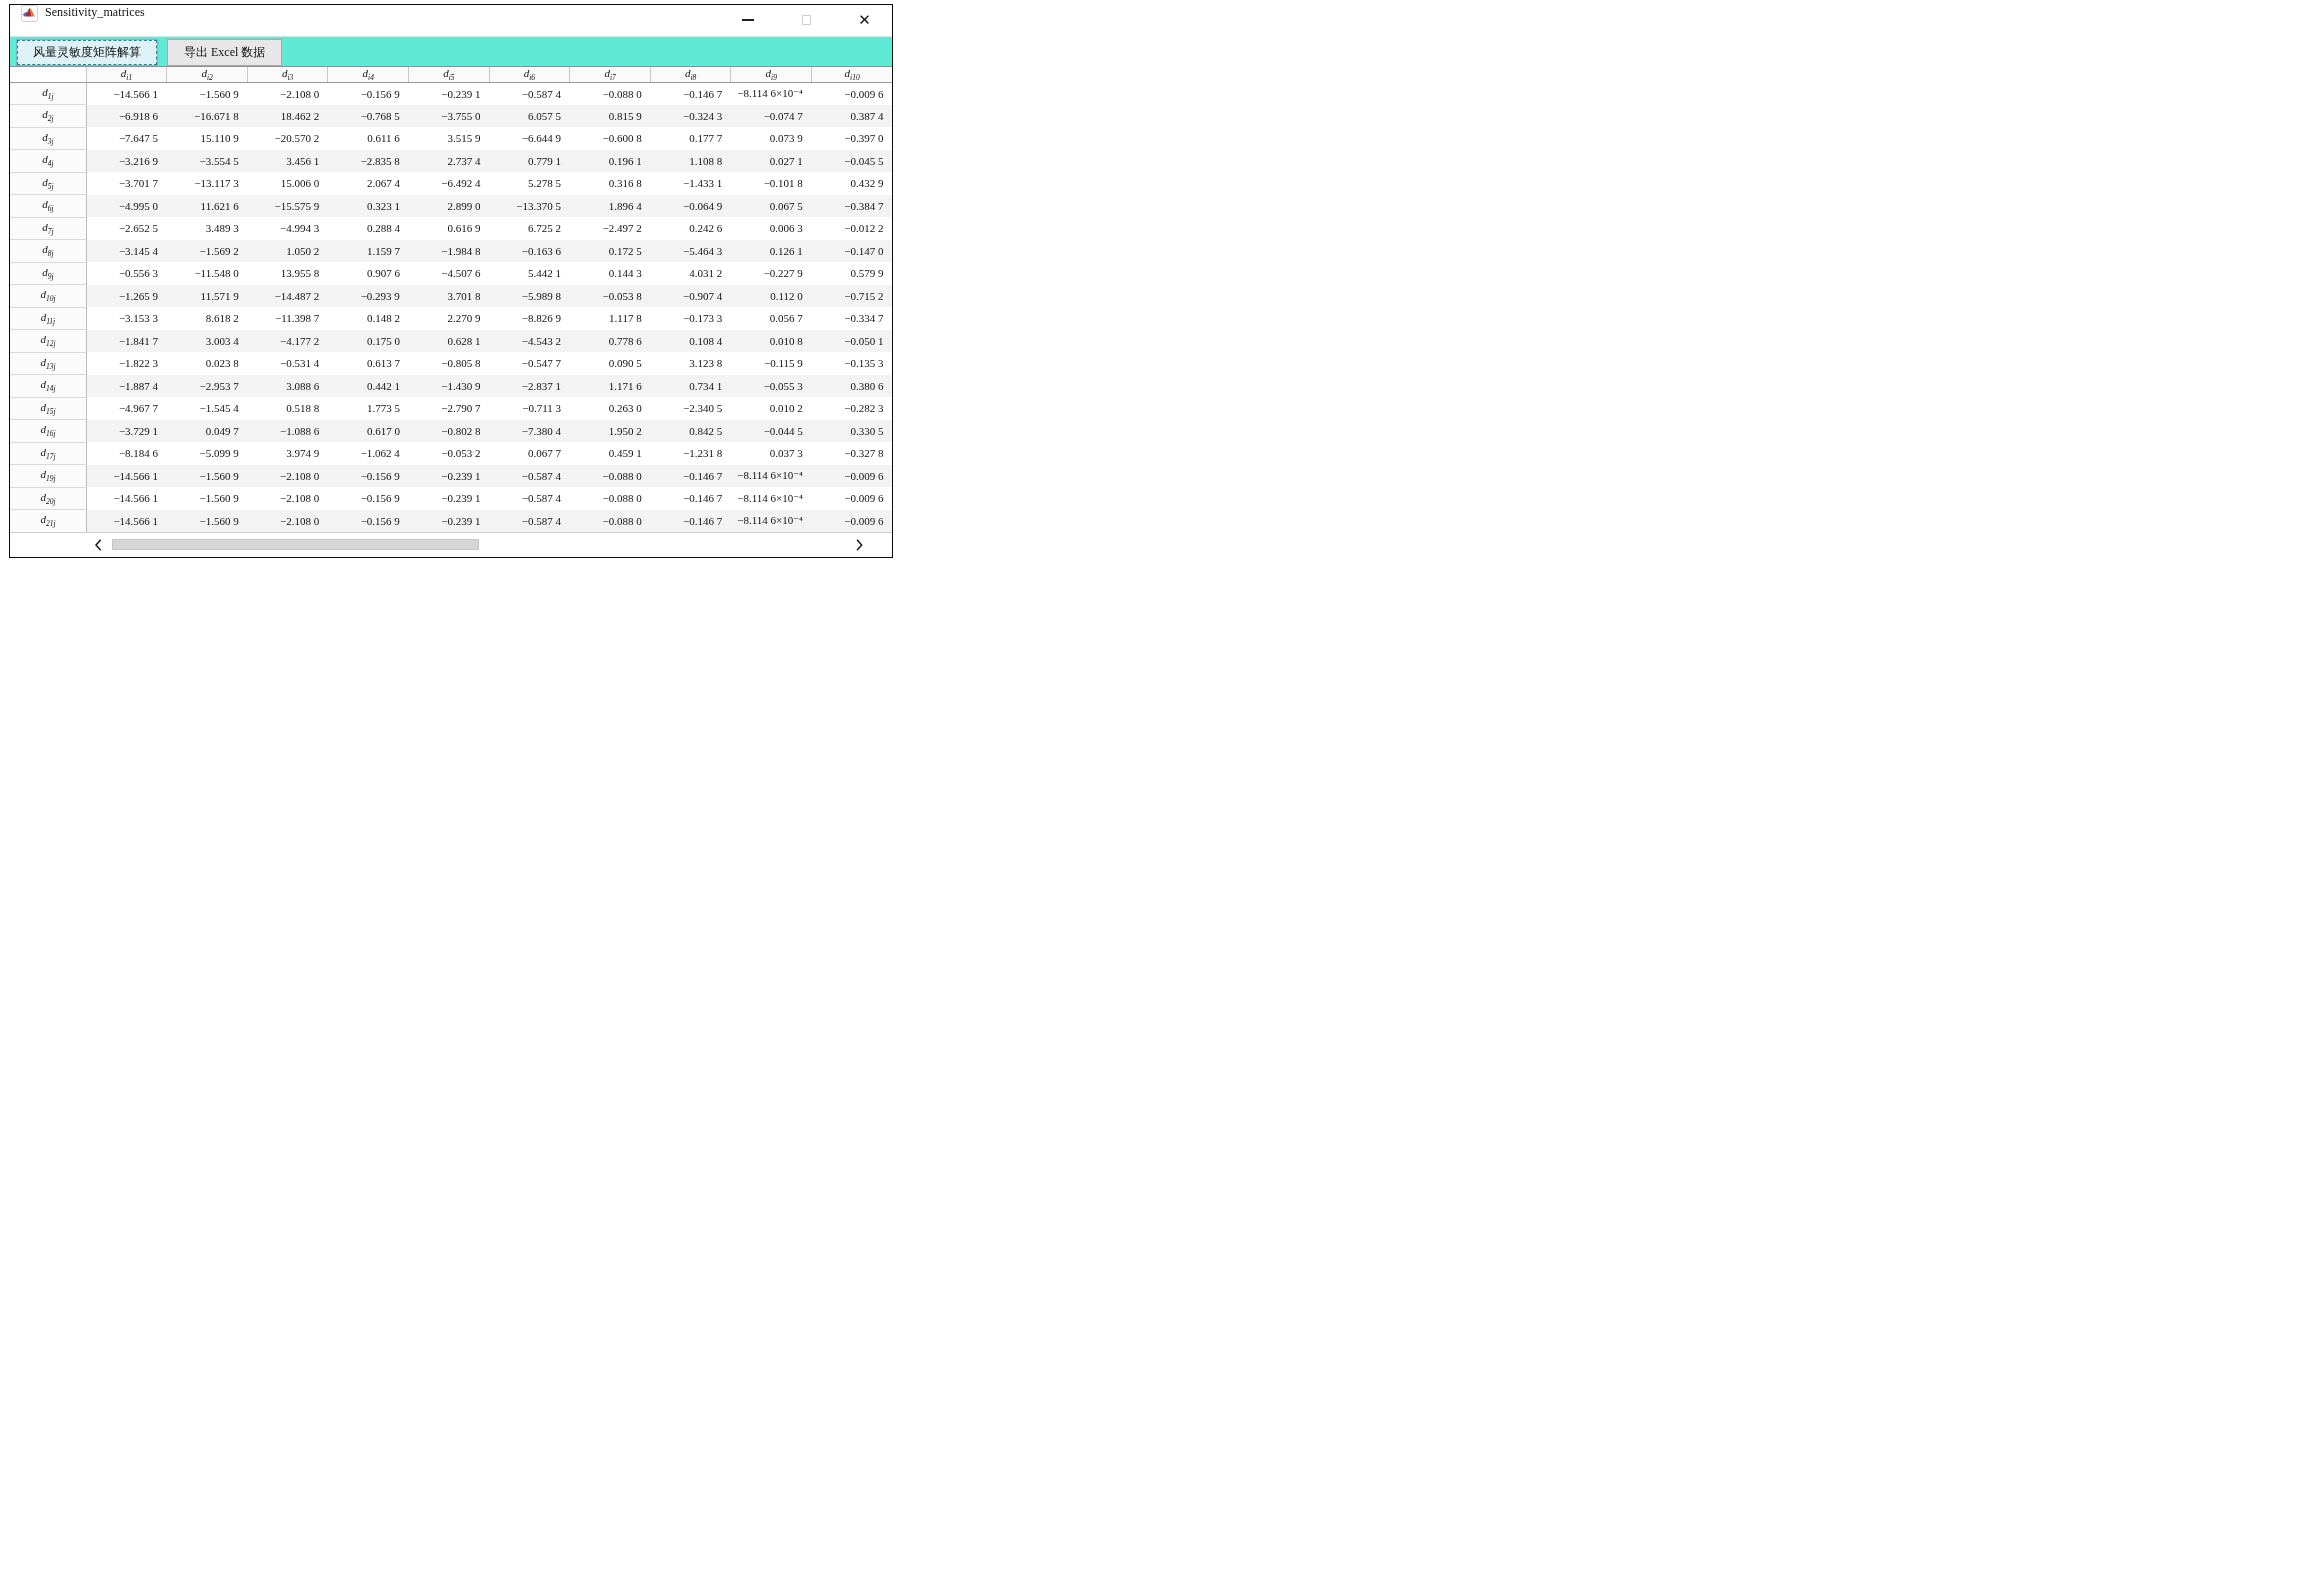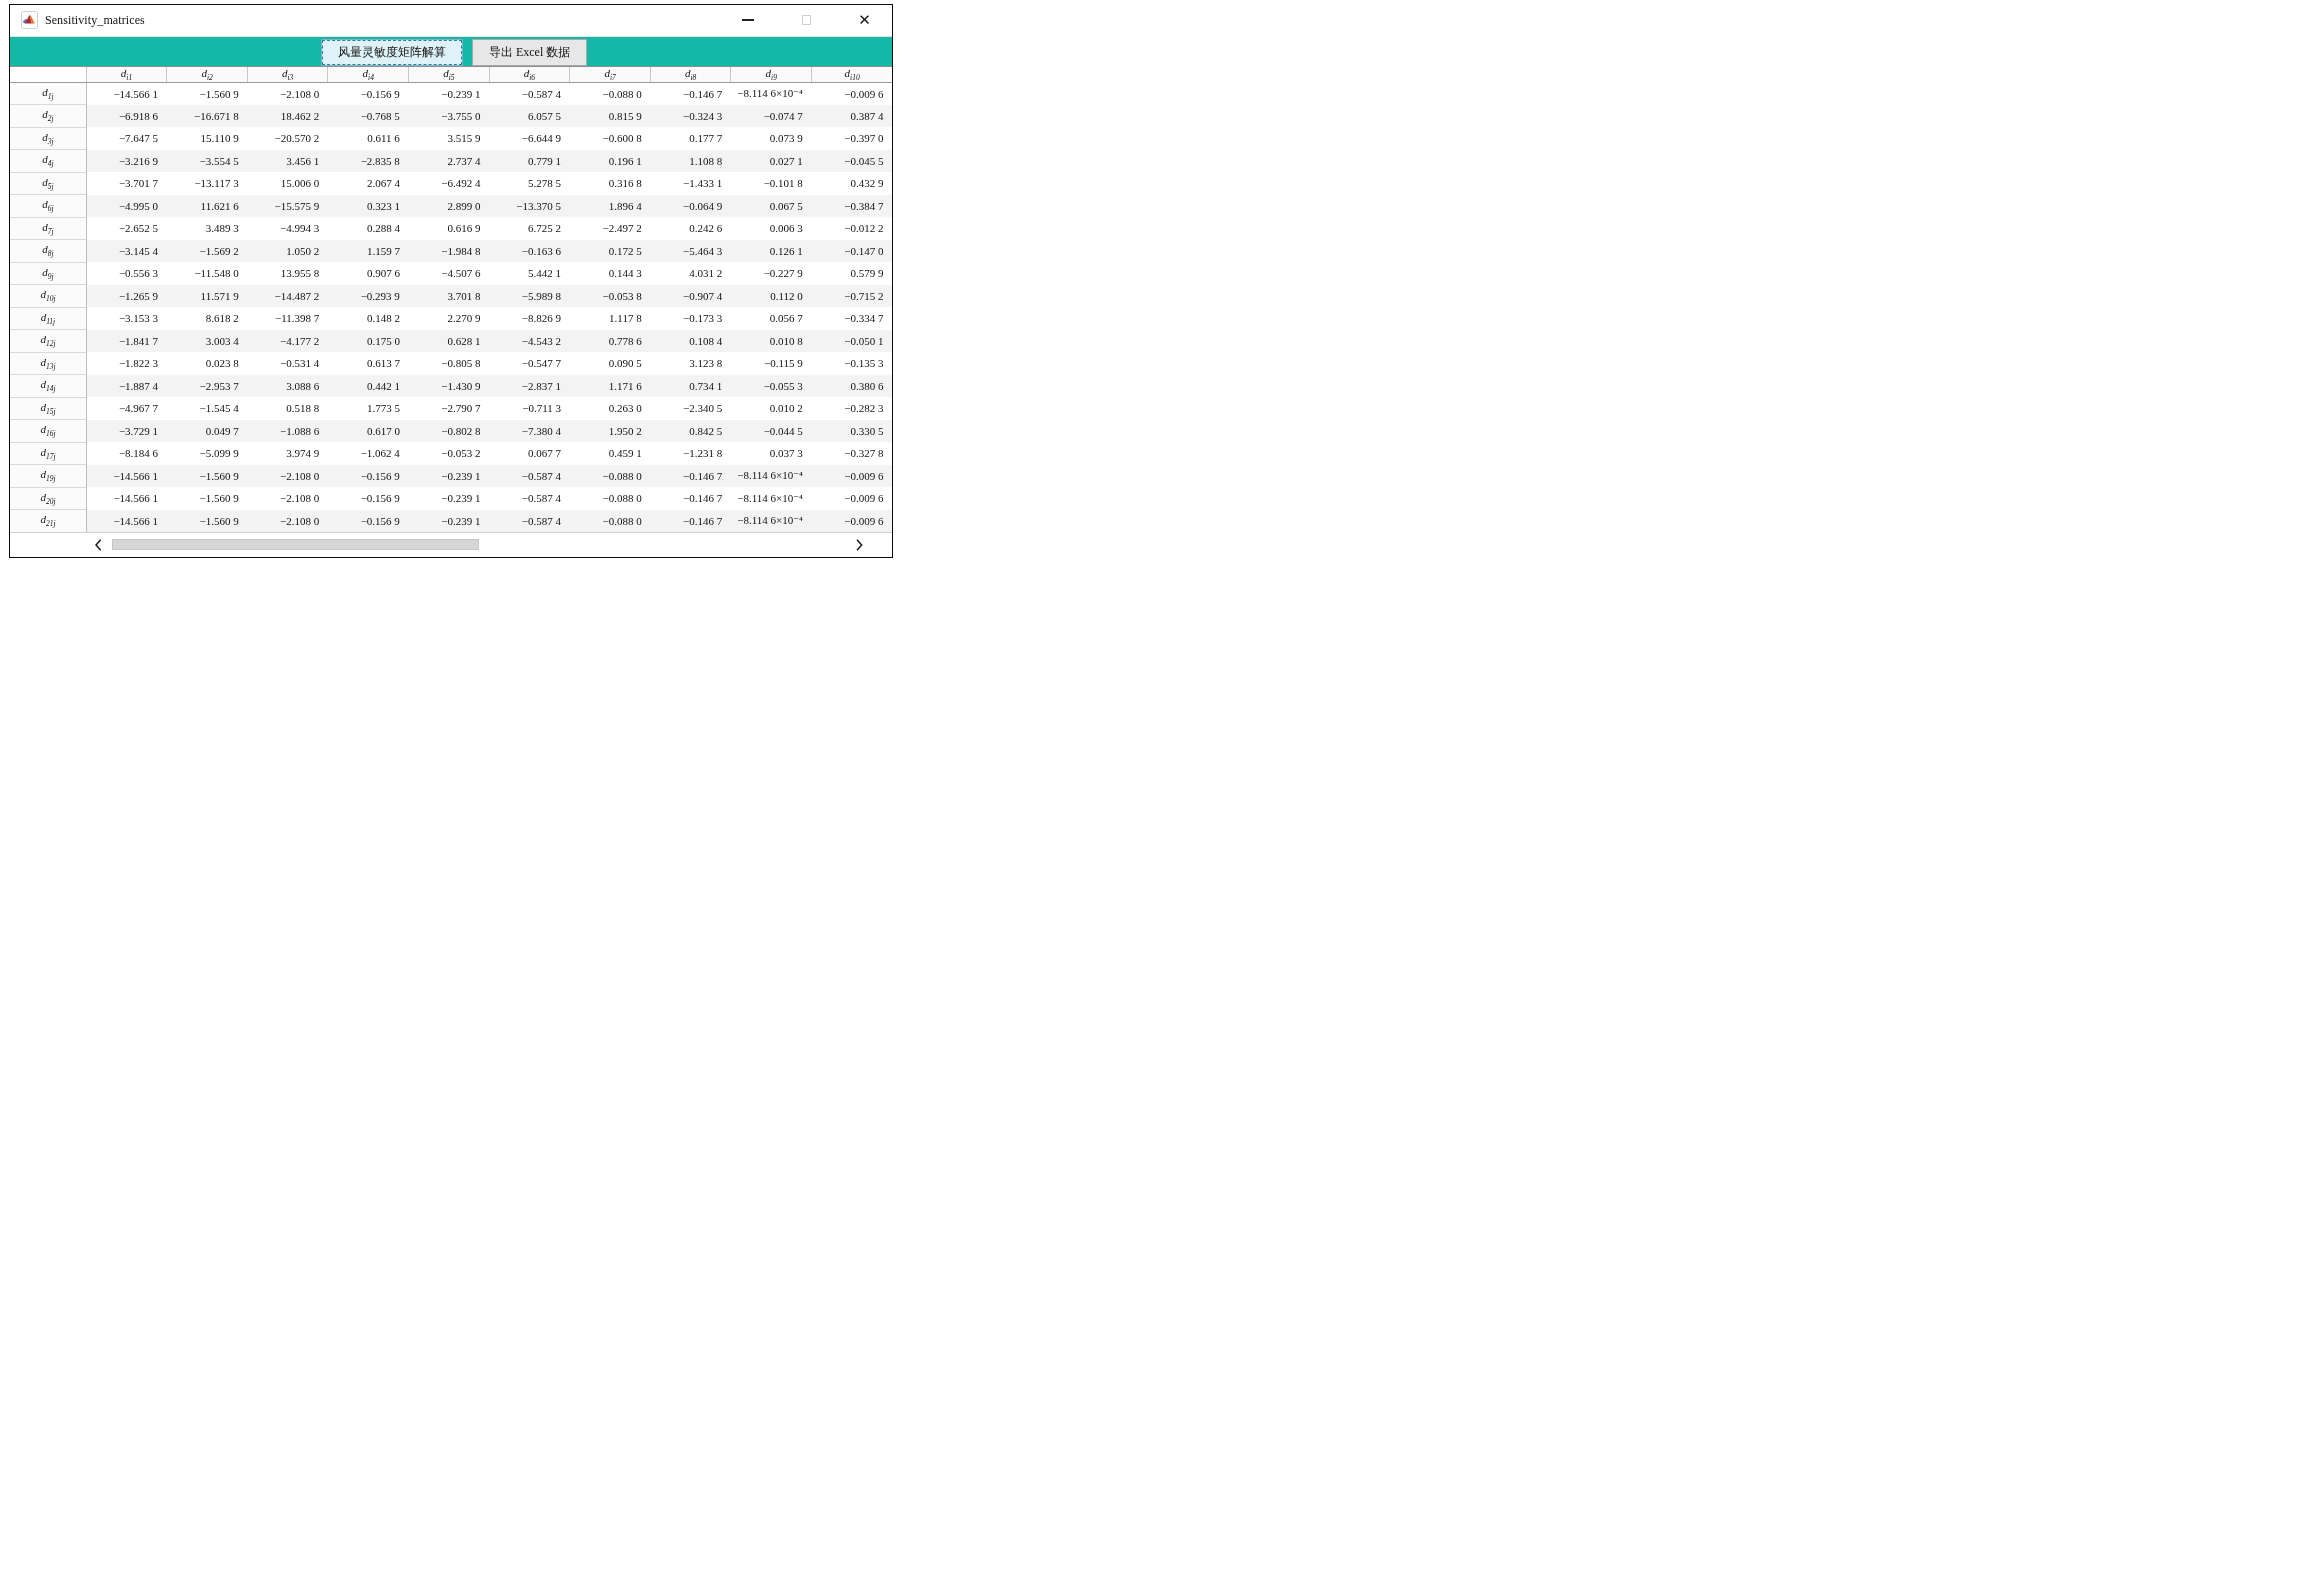--- a/index.html
+++ b/index.html
@@ -13,21 +13,20 @@
     width:884px;
     border:1.2px solid #0b0b0b;
     background:#fff;
     display:flex;
     flex-direction:column;
   }
   
   .titlebar {
     height:32px;
     display:flex;
-    align-items:center;
     gap:7px;
     padding:0 19.6px 0 10.4px;
     background:#fff;
     border-bottom:0.6px solid #e3e3e3;
   }
   .app-icon {
     width:17.3px; height:17.3px;
     border:0.6px solid #cfcfcf;
     border-radius:2.3px;
     background:#fff;
@@ -43,24 +42,23 @@
   .btn-min .bar { width:11.5px; height:1.2px; background:#222; }
   .btn-max { width:15px; height:15px; display:flex; align-items:center; justify-content:center; cursor:pointer; }
   .btn-max .box { width:9.2px; height:9.2px; border:1.2px solid #cfcfcf; }
   .btn-close { width:16px; height:16px; display:flex; align-items:center; justify-content:center; font-size:15px; font-family:"DejaVu Sans","Liberation Sans",sans-serif; font-weight:300; cursor:pointer; }
   
   .tabbar {
     display:flex;
     align-items:flex-end;
     gap:9px;
     padding:2.3px 0 0 5.8px;
-    background:#14b8a6;
+    background:#5eead4;
     border-bottom:0.6px solid #8f8f8f;
     height:30px;
-    justify-content:center;
   }
   .tab {
     height:26.6px;
     display:flex; align-items:center; justify-content:center;
     padding:0 16px;
     font-size:12px;
     cursor:pointer;
     white-space:nowrap;
   }
   .tab.active {

